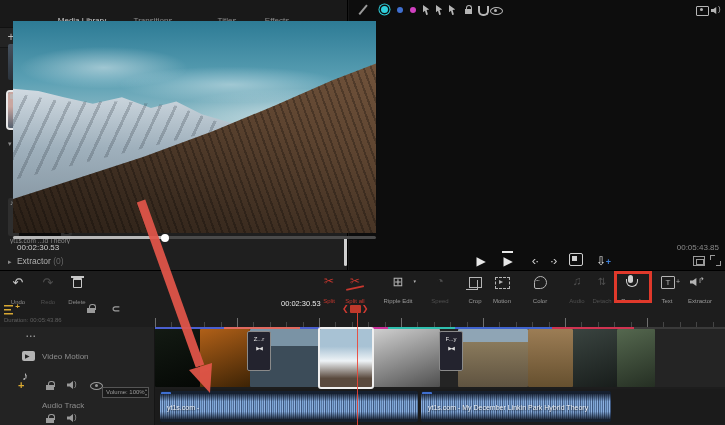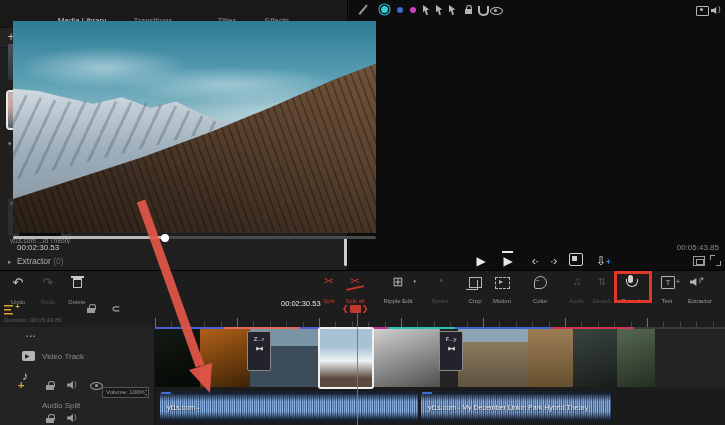--- a/index.html
+++ b/index.html
@@ -550,27 +550,27 @@
           <span class="ruler-seg bg" style="left: 300px; width: 97px; background: rgb(63, 99, 207);"></span>
           <span class="ruler-seg bg" style="left: 397px; width: 82px; background: rgb(207, 51, 81);"></span>
           <span class="ruler-seg bg" style="left: 479px; width: 91px; background: rgb(58, 58, 58);"></span>
         </div>
     </div>
 
     <div id="track-area">
       <div id="header-col">
         <div id="track-menu-dots">...</div>
         <span class="trk-icon-cam"></span>
-        <span class="trk-label" style="left:42px; top:25px;">Video Track</span>
+        <span class="trk-label" style="left:42px; top:25px;">Video Motion</span>
         <span class="trk-ic plus" style="left:18px; top:52px;">+</span>
         <span class="trk-ic lock2" style="left:44px; top:52px;"></span>
         <span class="trk-ic spk" style="left:66px; top:52px;"></span>
         <span class="trk-ic eye2" style="left:90px; top:52px;"></span>
         <span class="trk-icon-note">♪</span>
-        <span class="trk-label" style="left:42px; top:74px;">Audio Split</span>
+        <span class="trk-label" style="left:42px; top:74px;">Audio Track</span>
         <span class="trk-ic lock2" style="left:44px; top:85px;"></span>
         <span class="trk-ic spk" style="left:66px; top:85px;"></span>
       </div>
 
       <div id="volume-box">
         <span>Volume: 100%</span>
         <span class="spin">▴<br>▾</span>
       </div>
 
       <div id="video-row">

